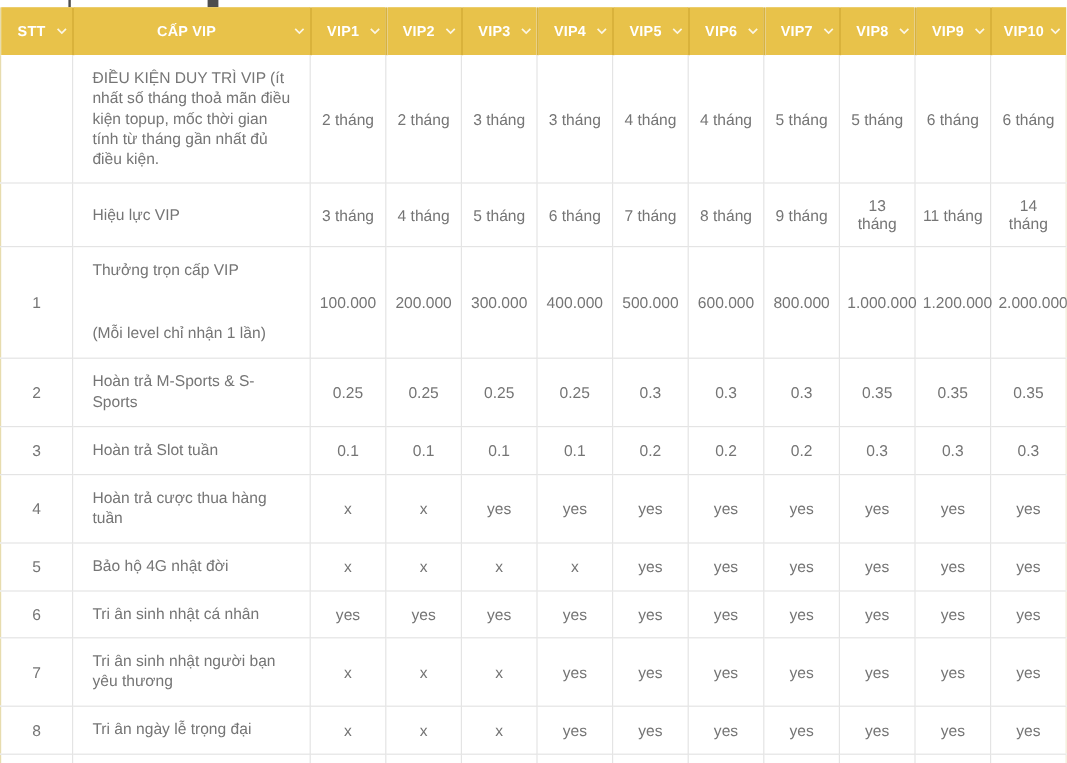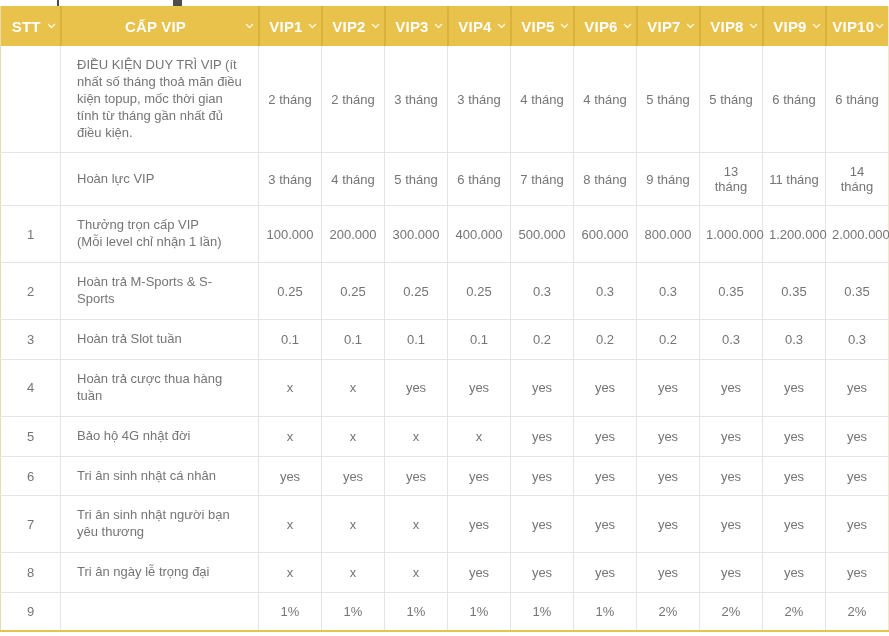--- a/index.html
+++ b/index.html
@@ -21,21 +21,21 @@
     border-collapse:collapse;
     table-layout:fixed;
     border-left:1px solid #e7dcae;
     border-right:1px solid #f0e8cc;
     border-bottom:2px solid var(--gold, #E8C24A);
   }
 
   thead th {
     background:var(--gold, #E8C24A);
     color:var(--header-text, #ffffff);
-    font-size:15px;
+    font-size:12px;
     font-weight:bold;
     height:40px;
     position:relative;
     text-align:center;
     border-left:2px solid var(--gold-divider, #D9B23B);
     letter-spacing:.2px;
     cursor:pointer;
   }
   thead th:first-child { border-left:none; }
   .th-label { display:inline-block; padding-right:8px; }
@@ -55,21 +55,21 @@
     vertical-align:middle;
   }
   tbody tr:first-child td { border-top:none; }
   tbody td:first-child { border-left:none; }
   tbody td:last-child { border-right:none; }
   td.label-cell {
     text-align:left;
     padding:11px 10px 11px 16px;
     line-height:1.3;
   }
-  .sublabel { display:block; }
+  .sublabel { display:block;margin-top:36px; }
 </style>
 </head>
 <body>
 
 <div class="page">
   <div class="top-strip">
     <div class="mark mark-1"></div>
     <div class="mark mark-2"></div>
   </div>
 
@@ -138,21 +138,21 @@
           <td>3 tháng</td>
           <td>4 tháng</td>
           <td>4 tháng</td>
           <td>5 tháng</td>
           <td>5 tháng</td>
           <td>6 tháng</td>
           <td>6 tháng</td>
         </tr>
         <tr>
           <td></td>
-          <td class="label-cell"><span>Hoàn lực VIP</span></td>
+          <td class="label-cell"><span>Hiệu lực VIP</span></td>
           <td>3 tháng</td>
           <td>4 tháng</td>
           <td>5 tháng</td>
           <td>6 tháng</td>
           <td>7 tháng</td>
           <td>8 tháng</td>
           <td>9 tháng</td>
           <td>13 tháng</td>
           <td>11 tháng</td>
           <td>14 tháng</td>

